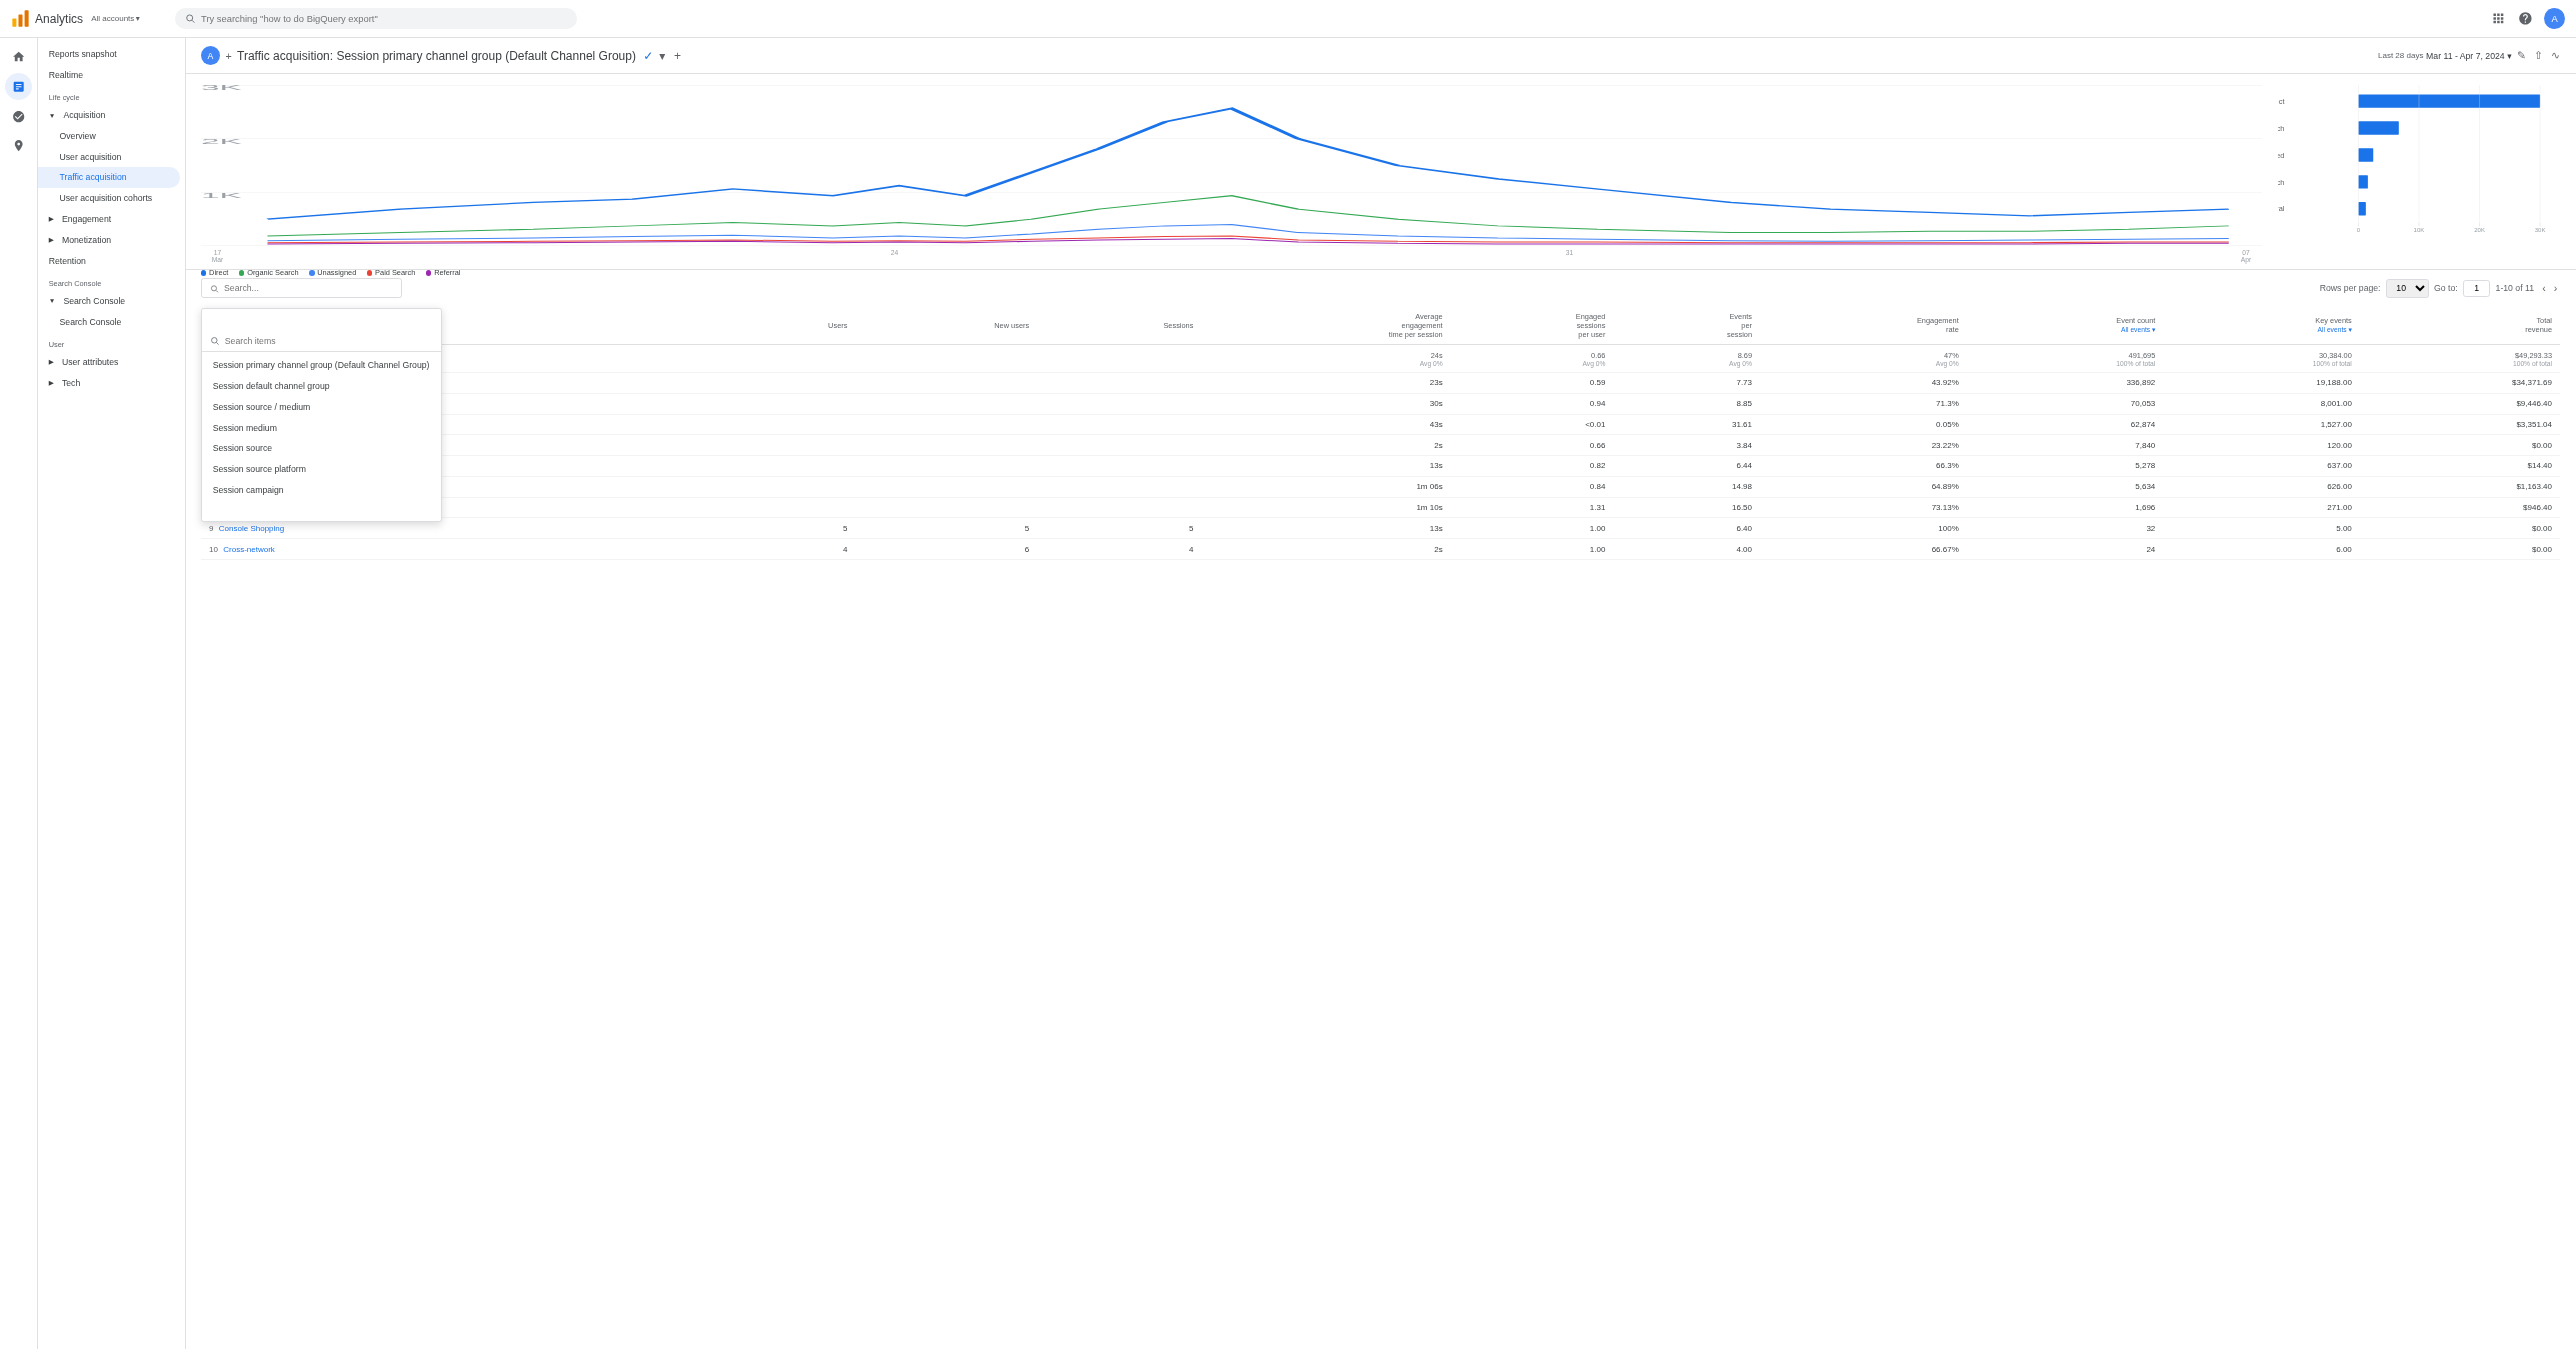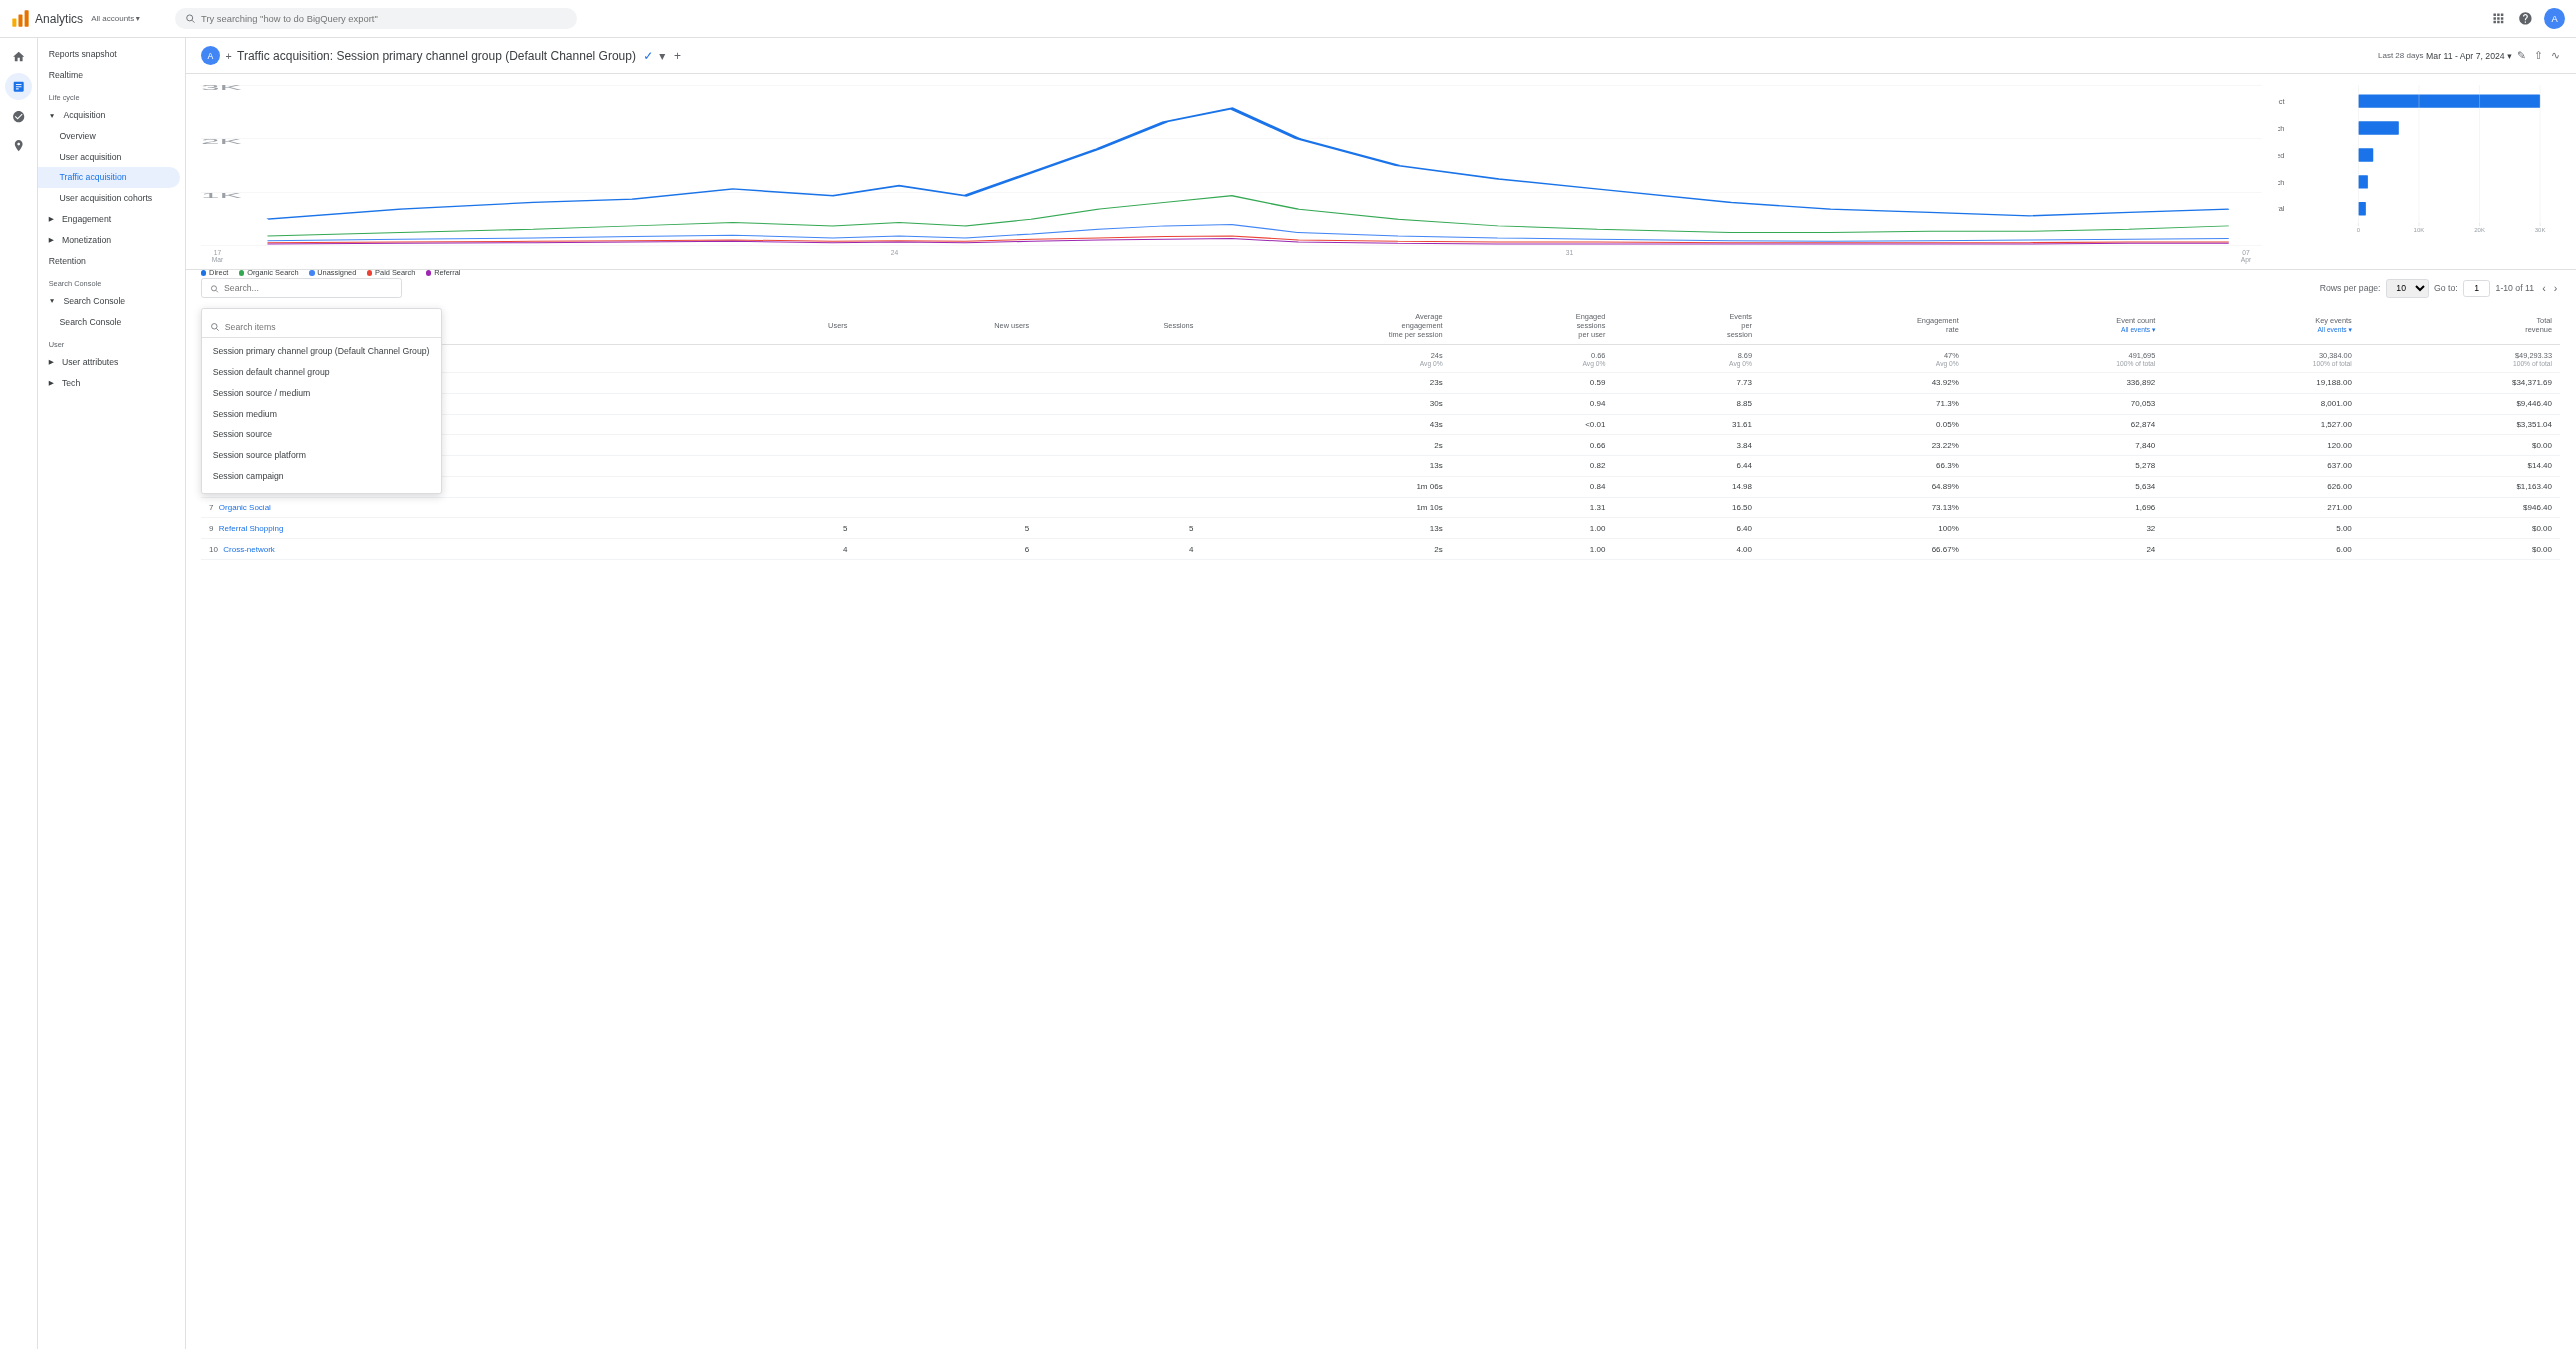--- a/index.html
+++ b/index.html
@@ -99,21 +99,21 @@
     .goto-label { font-size: 8.7px; color: #5f6368; }
     .goto-input { border: 0.7px solid #dadce0; border-radius: 2.7px; padding: 2.7px 4px; width: 27px; font-size: 8.7px; text-align: center; }
     .page-info { font-size: 8.7px; color: #5f6368; }
     .page-nav { display: flex; gap: 2.7px; }
     .page-nav-btn { cursor: pointer; color: #5f6368; font-size: 10.7px; padding: 2.7px; }
 
     
     .dropdown-panel {
       position: absolute; top: 100%; left: 0; background: #fff;
       border: 0.7px solid #dadce0; border-radius: 2.7px; box-shadow: 0 2.7px 8px rgba(0,0,0,0.15);
-      z-index: 200; width: 241px; padding: 7px 0;
+      z-index: 200; width: 241px; padding: 21px 0;
     }
     .dropdown-search {
       display: flex; align-items: center; gap: 5.4px;
       border-bottom: 0.7px solid #e0e0e0; padding: 5.4px 8px; margin-bottom: 2.7px;
     }
     .dropdown-search input { border: none; outline: none; font-size: 8.7px; flex: 1; }
     .dropdown-item { padding: 5.4px 10.7px; cursor: pointer; font-size: 8.7px; color: #3c4043; }
 
     
     .data-table { width: 100%; border-collapse: collapse; font-size: 8px; }
@@ -562,21 +562,21 @@
             <td>1.31</td>
             <td>16.50</td>
           <td>73.13%</td>
             <td>1,696</td>
             <td>271.00</td>
             <td>$946.40</td>
         </tr>
 
 
         <tr>
-          <td><span style="color:#5f6368;margin-right:5.4px;">9</span><span class="channel-name">Referral Shopping</span></td>
+          <td><span style="color:#5f6368;margin-right:5.4px;">9</span><span class="channel-name">Console Shopping</span></td>
           <td>5</td>
             <td>5</td>
             <td>5</td>
           <td>13s</td>
             <td>1.00</td>
             <td>6.40</td>
           <td>100%</td>
             <td>32</td>
             <td>5.00</td>
             <td>$0.00</td>

